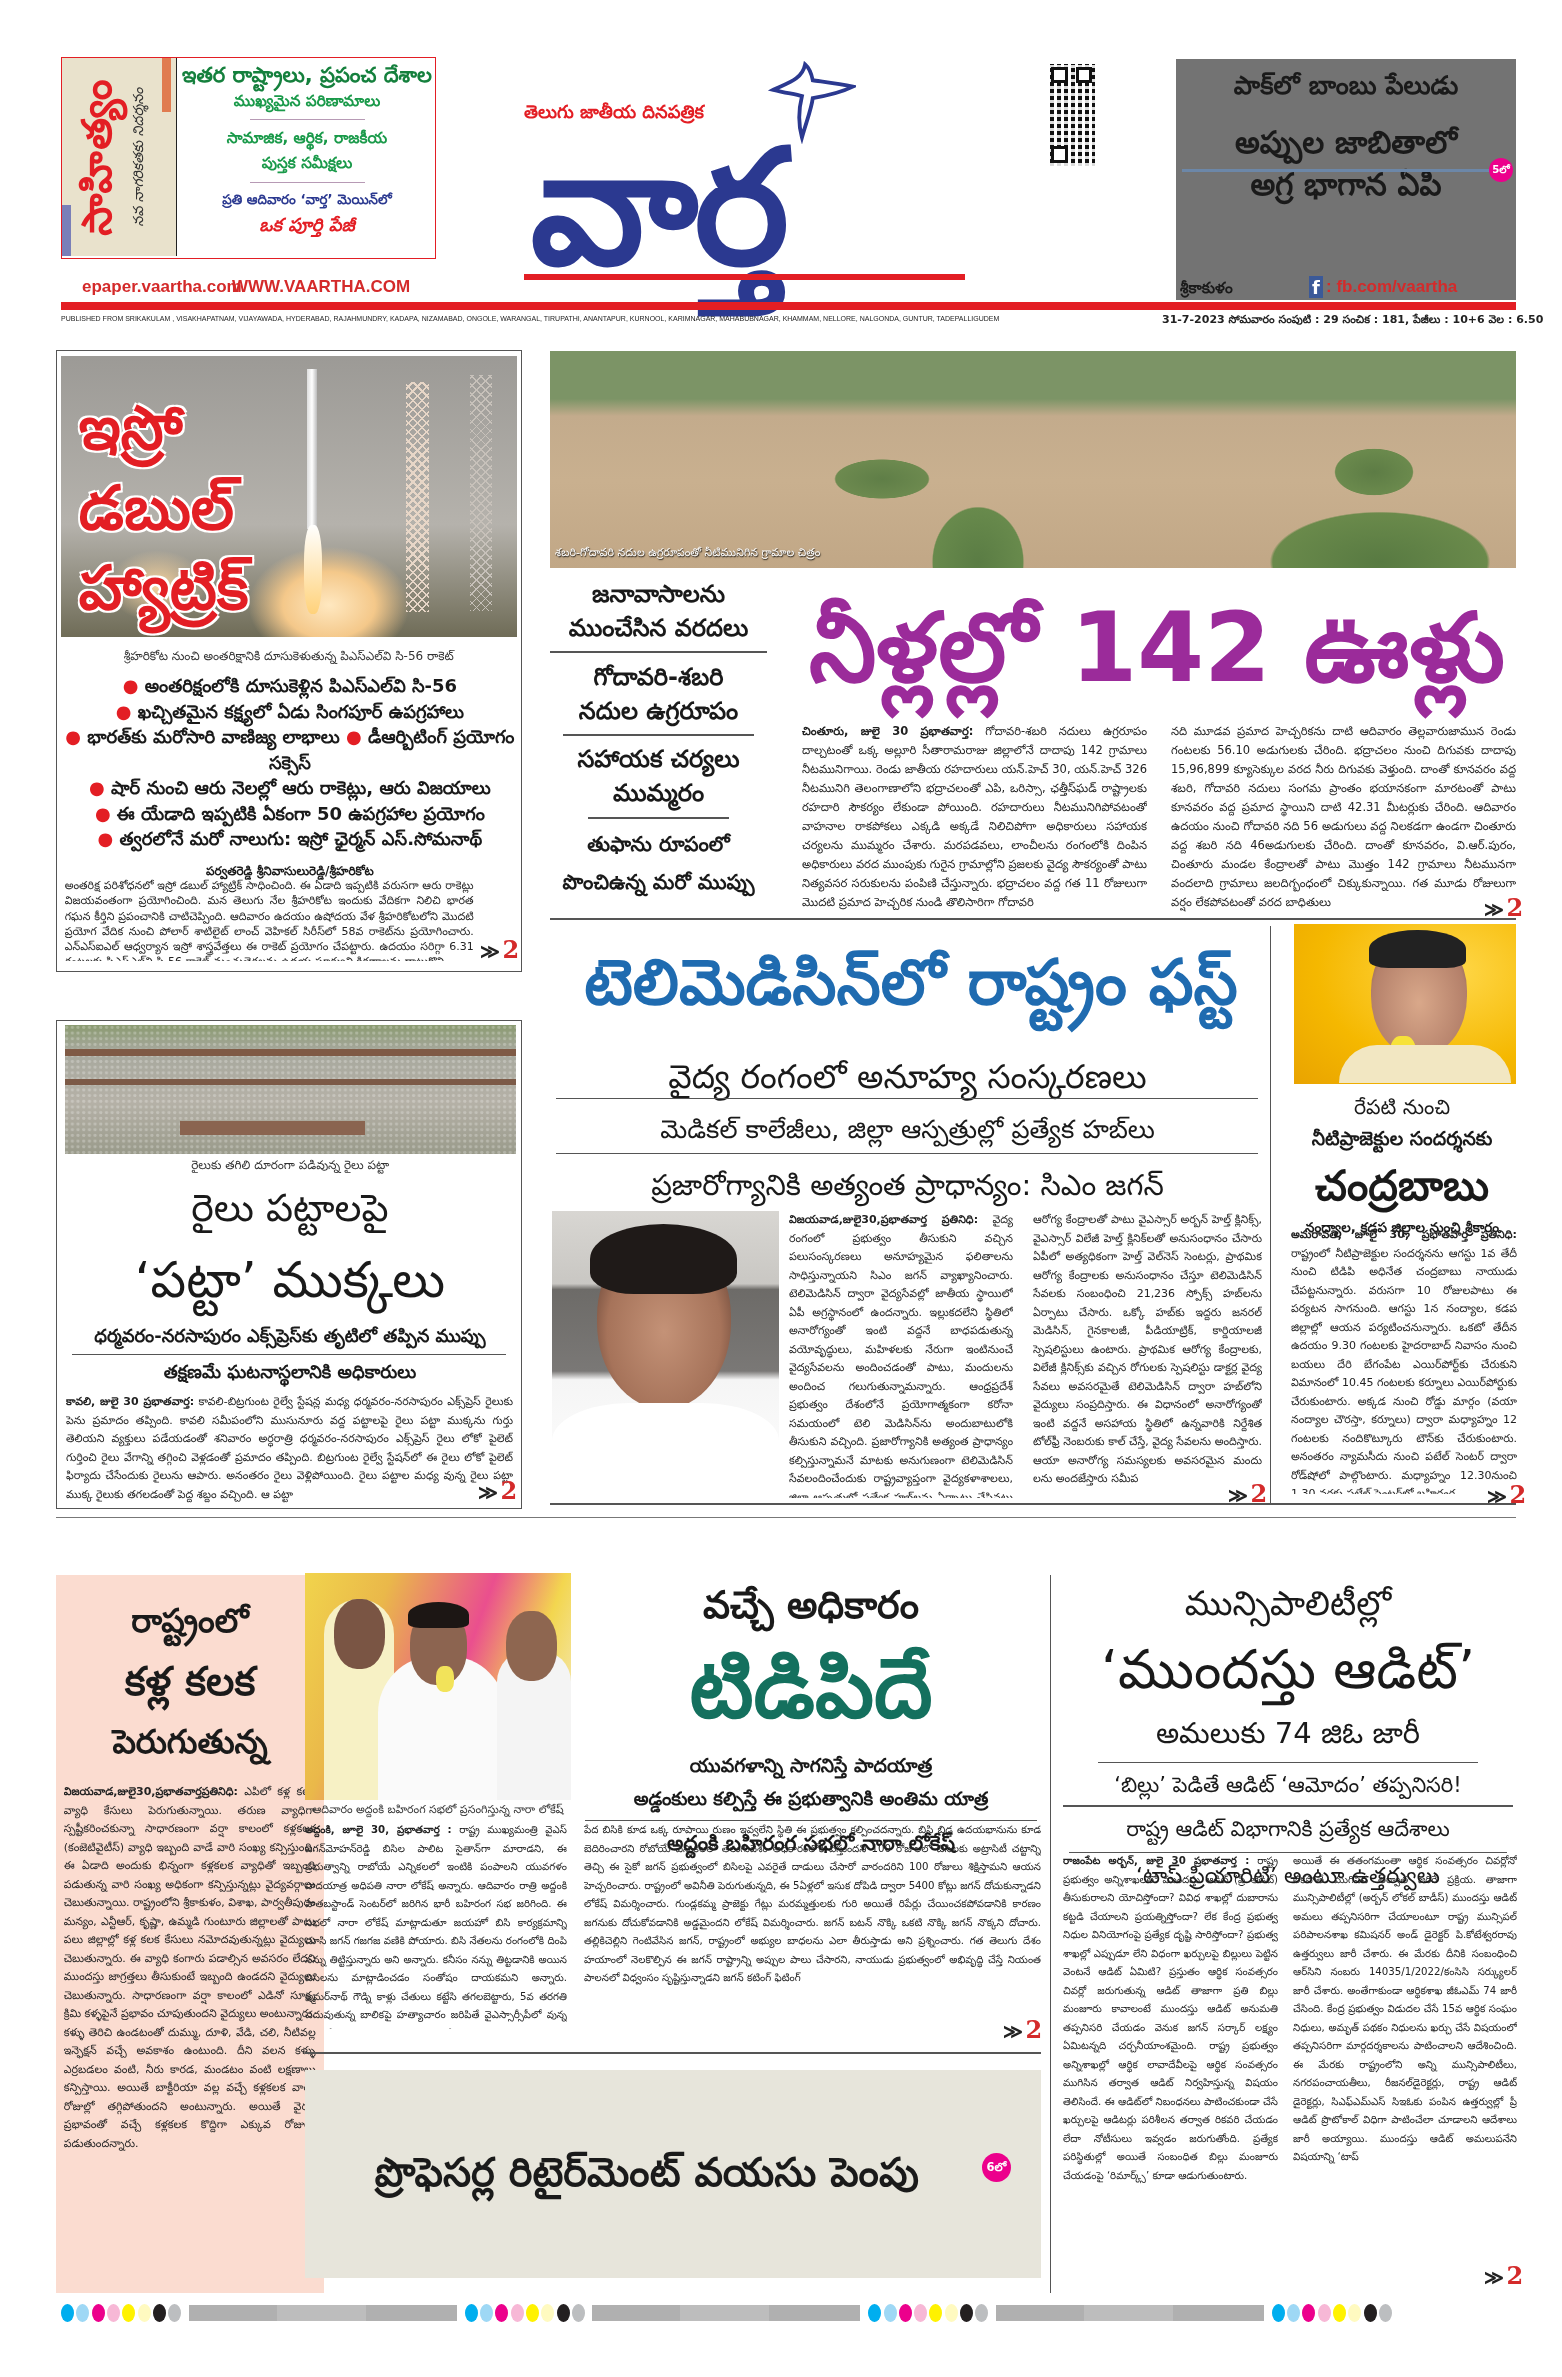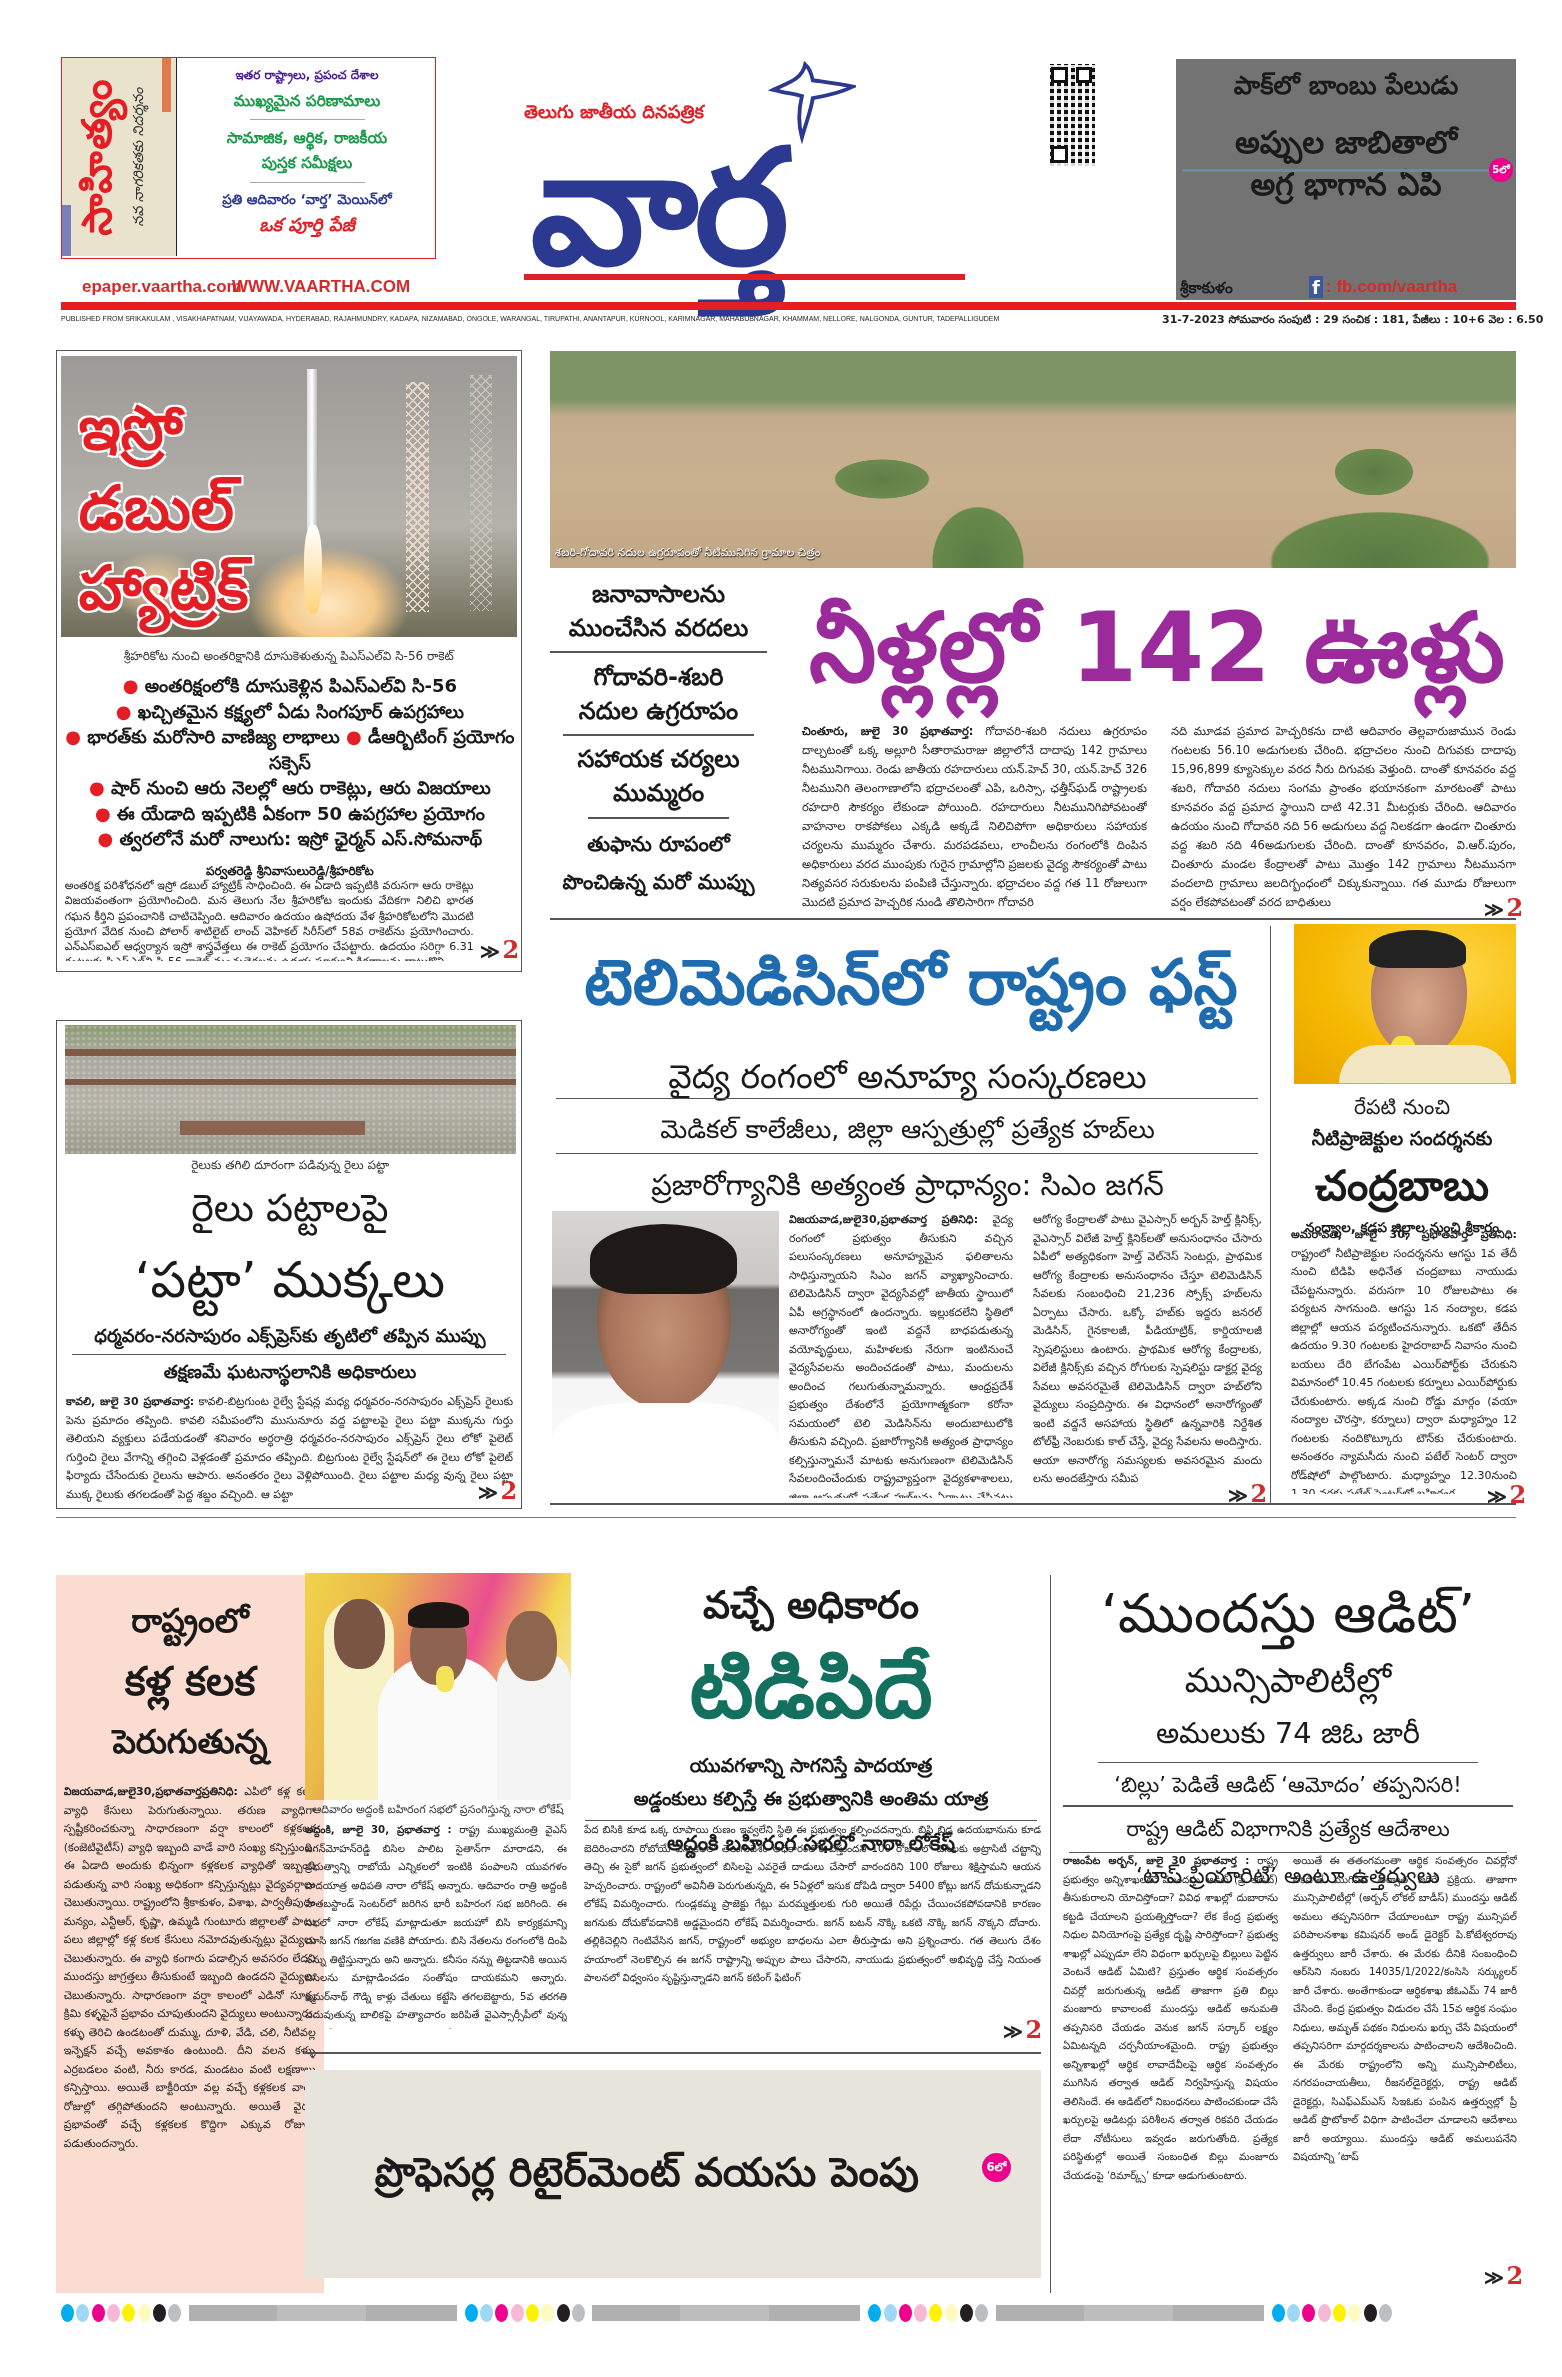--- a/index.html
+++ b/index.html
@@ -21,21 +21,21 @@
 <div class="abs" style="left:0;top:0;width:1563px;height:345px;">
 
   <div class="abs" style="left:61px;top:57px;width:375px;height:202px;border:1.9px solid #e31e24;background:#fff;">
     <div class="abs" style="left:0;top:0;width:115px;height:198px;background:#e9e2cc;border-right:1.3px solid #222;overflow:hidden;">
       <div class="abs" style="left:0;top:147px;width:9px;height:51px;background:#7a7fb8;"></div>
       <div class="abs" style="left:100px;top:0;width:9px;height:54px;background:#e07b50;"></div>
       <div class="abs" style="left:-69px;top:70px;width:217px;transform:rotate(-90deg);font-size:41px;font-weight:bold;color:#e31e24;text-align:center;letter-spacing:1.3px;">సాహిత్యం</div>
       <div class="abs" style="left:-18px;top:89px;width:192px;transform:rotate(-90deg);font-size:14px;font-style:italic;color:#333;text-align:center;">నవ నాగరికతకు నిదర్శనం</div>
     </div>
     <div class="abs center" style="left:118px;top:5.1px;width:254px;">
-      <div style="font-size:12px;font-weight:bold;color:#4c1d95;line-height:25.5px;">ఇతర రాష్ట్రాలు, ప్రపంచ దేశాల</div>
+      <div style="font-size:21px;font-weight:bold;color:#15803d;line-height:25.5px;">ఇతర రాష్ట్రాలు, ప్రపంచ దేశాల</div>
       <div style="font-size:15.3px;font-weight:bold;color:#1a9a4a;line-height:25.5px;">ముఖ్యమైన పరిణామాలు</div>
       <div style="width:115px;height:1.3px;background:#b79ab5;margin:5.1px auto;"></div>
       <div style="font-size:15.3px;font-weight:bold;color:#1a9a4a;line-height:25.5px;">సామాజిక, ఆర్థిక, రాజకీయ</div>
       <div style="font-size:15.3px;font-weight:bold;color:#1a9a4a;line-height:25.5px;">పుస్తక సమీక్షలు</div>
       <div style="width:115px;height:1.3px;background:#b79ab5;margin:5.1px auto;"></div>
       <div style="font-size:13.4px;font-weight:bold;color:#2b3990;line-height:23px;">ప్రతి ఆదివారం ‘వార్త’ మెయిన్‌లో</div>
       <div style="font-size:18px;font-weight:bold;font-style:italic;color:#e31e24;line-height:27px;">ఒక పూర్తి పేజీ</div>
     </div>
   </div>
 
@@ -240,22 +240,22 @@
 <div class="hr" style="left:305px;top:2052px;width:736px;"></div>
 
 <div class="abs" style="left:305px;top:2070px;width:736px;height:208px;background:#e7e5db;">
   <div class="abs" style="left:12.8px;top:70px;width:658px;font-size:40px;font-weight:bold;line-height:64px;white-space:nowrap;text-align:center;">ప్రొఫెసర్ల రిటైర్‌మెంట్ వయసు పెంపు</div>
   <div class="abs center" style="left:677px;top:83px;width:29px;height:29px;border-radius:50%;background:#ec008c;color:#fff;font-size:11.5px;font-weight:bold;line-height:29px;">6లో</div>
 </div>
 
 <div class="abs" style="left:1050px;top:1575px;width:1.3px;height:718px;background:#555;"></div>
 
 <div class="abs center" style="left:1060px;top:1575px;width:456px;">
+  <div style="font-size:34px;line-height:56px;">మున్సిపాలిటీల్లో</div>
   <div style="font-size:54px;line-height:77px;white-space:nowrap;">‘ముందస్తు ఆడిట్’</div>
-  <div style="font-size:34px;line-height:56px;">మున్సిపాలిటీల్లో</div>
   <div style="font-size:29px;line-height:51px;">అమలుకు 74 జిఓ జారీ</div>
   <div style="height:1.3px;background:#555;margin:2.6px 38px;"></div>
   <div style="font-size:21px;line-height:40px;">‘బిల్లు’ పెడితే ఆడిట్ ‘ఆమోదం’ తప్పనిసరి!</div>
   <div style="height:1.3px;background:#555;margin:0 2.6px;"></div>
   <div style="font-size:21px;line-height:45px;">రాష్ట్ర ఆడిట్ విభాగానికి ప్రత్యేక ఆదేశాలు</div>
   <div style="height:1.3px;background:#555;margin:0 9px;"></div>
   <div style="font-size:22px;line-height:45px;">‘టాప్ ప్రియారిటి’ అంటూ ఉత్తర్వులు</div>
 </div>
 <div class="abs body-text" style="left:1063px;top:1852px;width:215px;font-size:10.2px;line-height:18.5px;height:441px;overflow:hidden;">
   <b>రాజంపేట అర్బన్, జులై 30 ప్రభాతవార్త :</b> <span>రాష్ట్ర ప్రభుత్వం అన్నిశాఖలలో ముందస్తు ఆడిట్ (ప్రీ ఆడిట్) తీసుకురాలని యోచిస్తోందా? వివిధ శాఖల్లో దుబారాను కట్టడి చేయాలని ప్రయత్నిస్తోందా? లేక కేంద్ర ప్రభుత్వ నిధుల వినియోగంపై ప్రత్యేక దృష్టి సారిస్తోందా? ప్రభుత్వ శాఖల్లో ఎప్పుడూ లేని విధంగా ఖర్చులపై బిల్లులు పెట్టిన వెంటనే ఆడిట్ ఏమిటి? ప్రస్తుతం ఆర్థిక సంవత్సరం చివర్లో జరుగుతున్న ఆడిట్ తాజాగా ప్రతి బిల్లు మంజూరు కావాలంటే ముందస్తు ఆడిట్ అనుమతి తప్పనిసరి చేయడం వెనుక జగన్ సర్కార్ లక్ష్యం ఏమిటన్నది చర్చనీయాంశమైంది. రాష్ట్ర ప్రభుత్వం అన్నిశాఖల్లో ఆర్థిక లావాదేవీలపై ఆర్థిక సంవత్సరం ముగిసిన తర్వాత ఆడిట్ నిర్వహిస్తున్న విషయం తెలిసిందే. ఈ ఆడిట్‌లో నిబంధనలు పాటించకుండా చేసే ఖర్చులపై ఆడిటర్లు పరిశీలన తర్వాత రికవరి చేయడం లేదా నోటీసులు ఇవ్వడం జరుగుతోంది. ప్రత్యేక పరిస్థితుల్లో అయితే సంబంధిత బిల్లు మంజూరు చేయడంపై ‘రిమార్క్స్’ కూడా ఆడుగుతుంటారు.</span>

